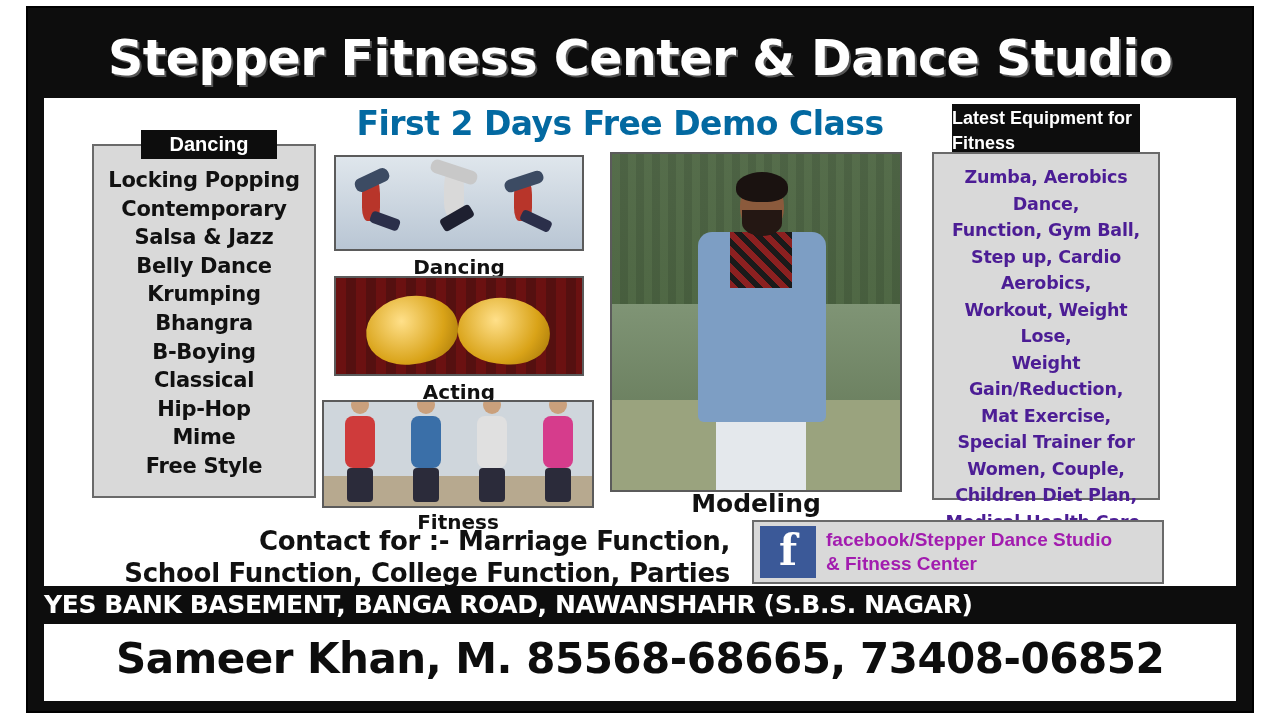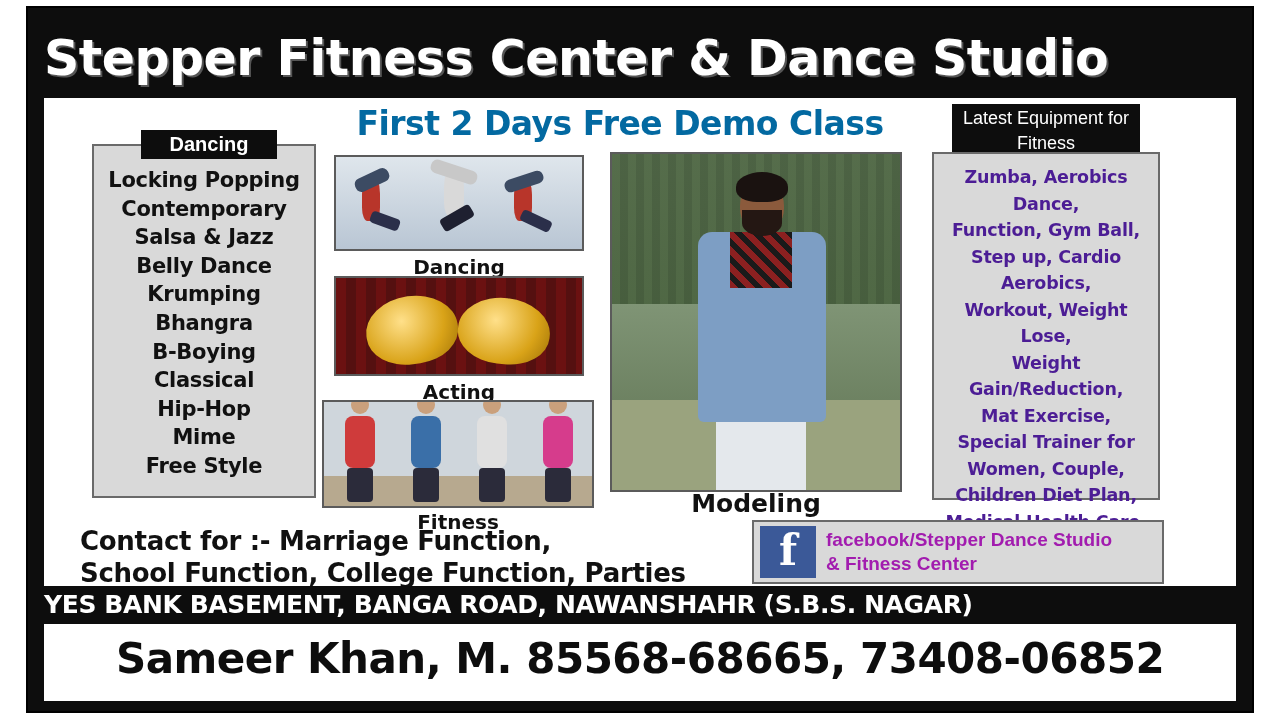--- a/index.html
+++ b/index.html
@@ -32,21 +32,21 @@
     width: 1192px; height: 683px;
     background: #ffffff;
   }
 
   
   .header-band {
     position: absolute;
     left: 44px; top: 18px;
     width: 1192px; height: 80px;
     background: #0d0d0d;
-    display: flex; align-items: center; 
+    display: flex; align-items: center; justify-content: center;
   }
   .header-title {
     color: #ffffff;
     font-size: 49px;
     font-weight: bold;
     letter-spacing: -0.5px;
     white-space: nowrap;
     text-shadow: 2px 2px 0 #555;
     font-family: "DejaVu Sans", sans-serif;
   }
@@ -73,23 +73,23 @@
   }
 
   
   .equip-head {
     position: absolute;
     left: 952px; top: 104px;
     width: 188px; height: 52px;
     background: #0d0d0d;
     color: #fff;
     font-size: 18px;
-    font-weight: normal;
+    font-weight: bold;
     line-height: 25px;
-    text-align: center;
+    text-align: left;
     padding-top: 2px;
   }
 
   
   .dancing-head {
     position: absolute;
     left: 141px; top: 130px;
     width: 136px; height: 29px;
     background: #0d0d0d;
     color: #fff;
@@ -206,21 +206,21 @@
     position: absolute;
     background: radial-gradient(circle at 40% 35%, #ffe08a, #d9a318 60%, #9c6f06);
     border-radius: 50% 50% 46% 46%;
   }
 
   
   .contact {
     position: absolute;
     left: 80px; top: 525px;
     width: 650px;
-    text-align: left;
+    text-align: right;
     font-size: 26px;
     font-weight: bold;
     color: #111;
     line-height: 32px;
     font-family: "DejaVu Sans", sans-serif;
     letter-spacing: -0.3px;
   }
 
   
   .fb-box {

